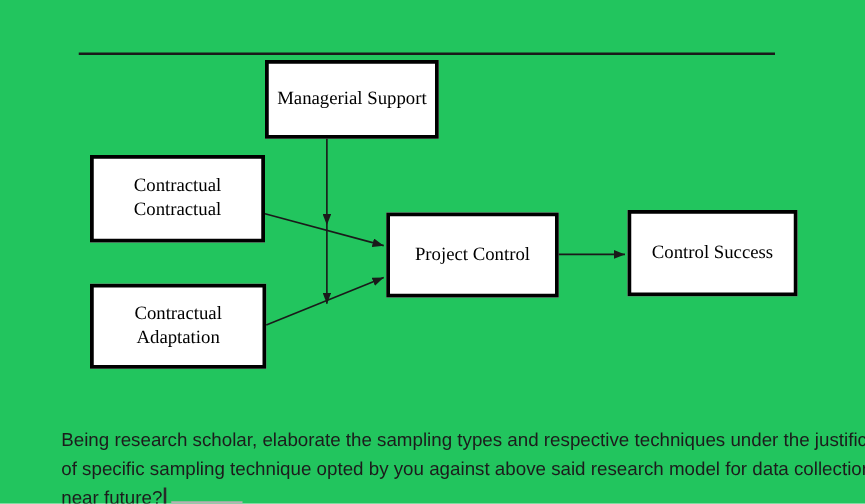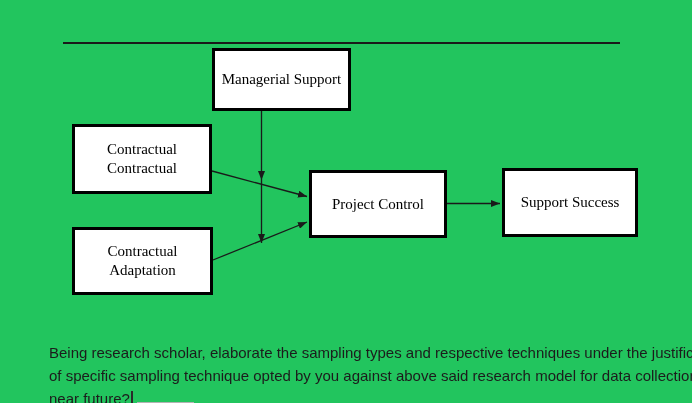--- a/index.html
+++ b/index.html
@@ -66,21 +66,21 @@
 
   <div class="dbox" id="box-adaptation">
     <span>Contractual Adaptation</span>
   </div>
 
   <div class="dbox one-line" id="box-control">
     <span>Project Control</span>
   </div>
 
   <div class="dbox one-line" id="box-success">
-    <span>Support Success</span>
+    <span>Control Success</span>
   </div>
 
   <svg class="arrows" viewBox="0 0 692 403" xmlns="http://www.w3.org/2000/svg">
     <defs>
       <marker id="ah" markerWidth="9" markerHeight="7" refX="9" refY="3.5" orient="auto" markerUnits="userSpaceOnUse">
         <path d="M0,0 L9,3.5 L0,7 Z" fill="#1a1a1a"></path>
       </marker>
     </defs>
     <line x1="261.5" y1="111" x2="261.5" y2="180" marker-end="url(#ah)"></line>
     <line x1="261.5" y1="180" x2="261.5" y2="243" marker-end="url(#ah)"></line>

